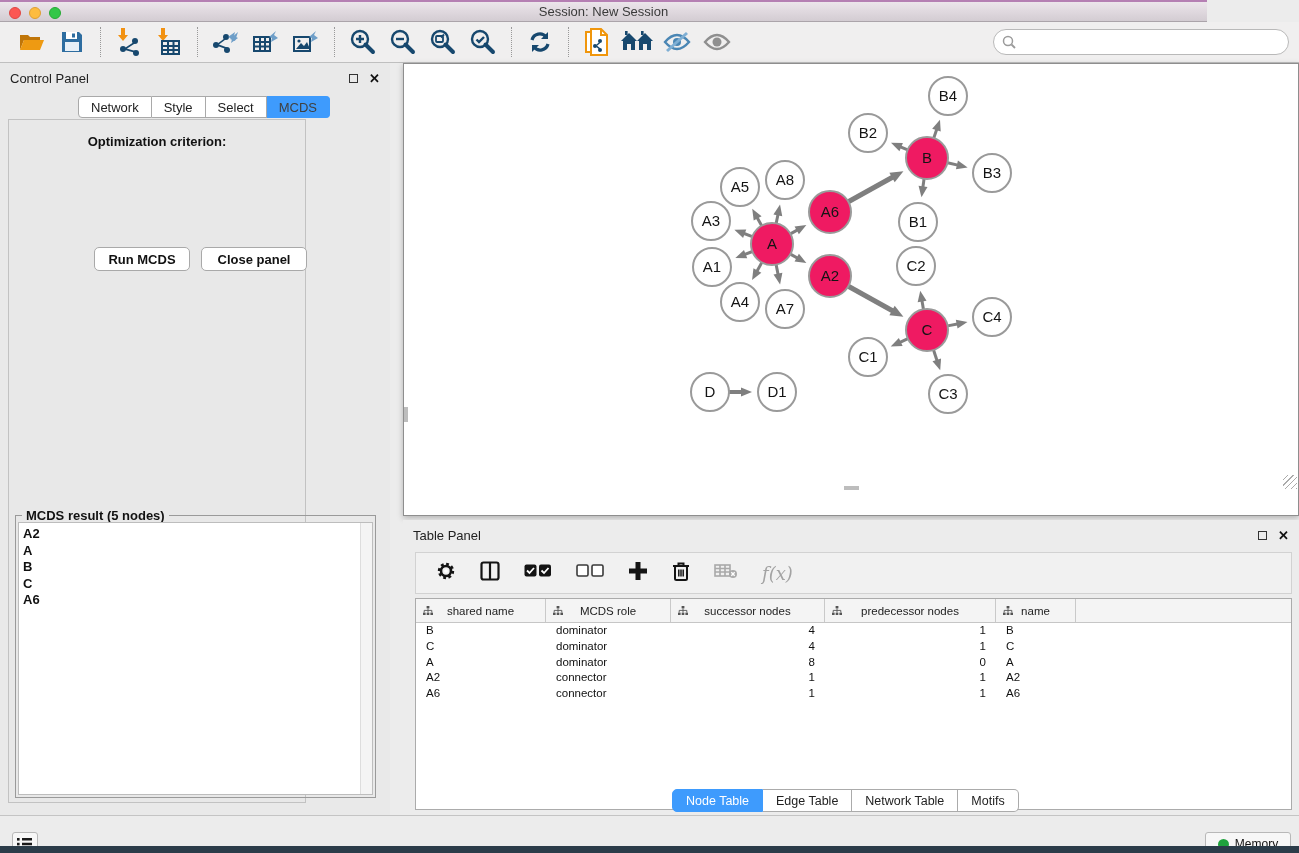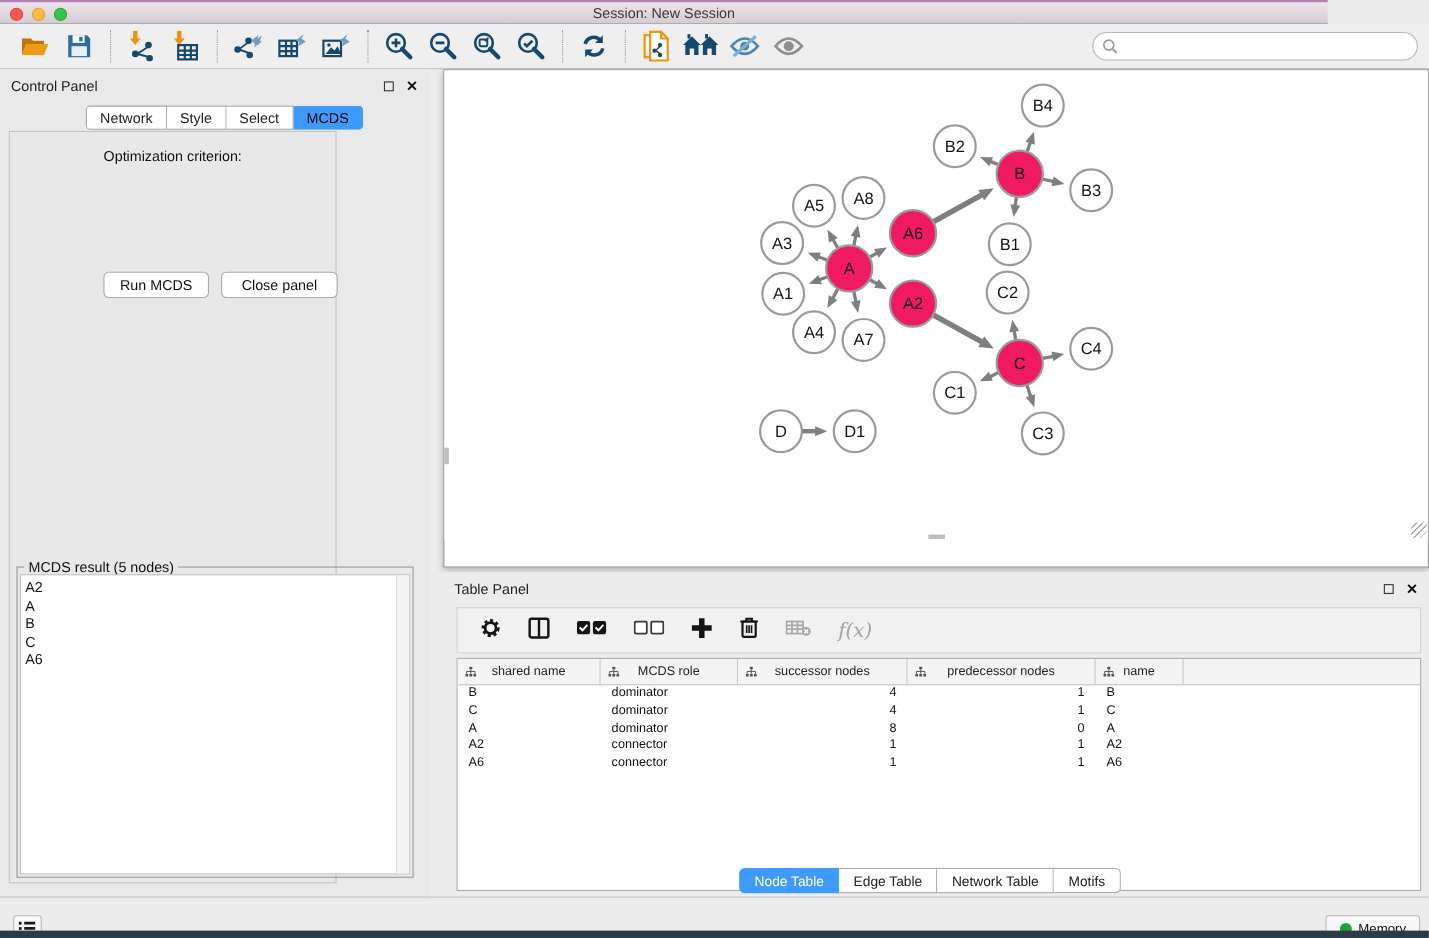--- a/index.html
+++ b/index.html
@@ -29,23 +29,23 @@
   .control-panel { position:absolute; left:0; top:63px; width:390px; height:752px; background:#E9E9E9; }
   .panel-head { height:30px; display:flex; align-items:center; padding:0 10px; }
   .panel-head .ptitle { font-size:13px; color:#222; flex:1; }
   .mini-float { width:9px; height:9px; border:1.5px solid #333; margin-right:11px; }
   .mini-close { font-size:13px; font-weight:bold; color:#111; line-height:9px; }
   .cp-tabs { position:absolute; left:78px; top:33px; height:22px; display:flex; }
   .cp-tab { border:1px solid #A9A9A9; border-left:none; background:#fff; font-size:13px; color:#222;
     display:flex; align-items:center; justify-content:center; padding:0 12px; }
   .cp-tab:first-child { border-left:1px solid #A9A9A9; border-radius:4px 0 0 4px; }
   .cp-tab:last-child { border-radius:0 4px 4px 0; }
-  .cp-tab.active { background:#3E9BFD; border-color:#3E9BFD; color:#000000; }
+  .cp-tab.active { background:#3E9BFD; border-color:#3E9BFD; color:#404040; }
   .cp-content { position:absolute; left:8px; top:56px; width:298px; height:684px; background:#E8E8E8;
-    border:1px solid #C2C2C2; }
+    border:1px solid #C2C2C2;font-weight:bold; }
   .opt-label { position:absolute; left:0; top:14px; width:100%; text-align:center; font-size:13px; color:#111; }
   .dropdown { position:absolute; left:34px; top:37px; width:313px; height:24px; background:#fff;
     border:1px solid #A9A9A9; border-radius:5px; display:flex; align-items:center; }
   .dropdown .dval { flex:1; font-size:13px; color:#111; padding-left:9px; white-space:nowrap; }
   .dropdown .stepper { width:20px; height:22px; border-radius:0 4px 4px 0;
     background:linear-gradient(#6FB1F9,#2E7BE8); display:flex; flex-direction:column; align-items:center; justify-content:center; gap:2px; }
   .btn { position:absolute; height:24px; background:#fff; border:1px solid #A9A9A9; border-radius:5px;
     font-size:13px; color:#111; display:flex; align-items:center; justify-content:center; }
   .fieldset { position:absolute; left:6px; top:395px; width:361px; height:283px; border:1px solid #9A9A9A; }
   .legend { position:absolute; left:6px; top:-8px; background:#E8E8E8; padding:0 4px; font-size:13px; color:#111; }

